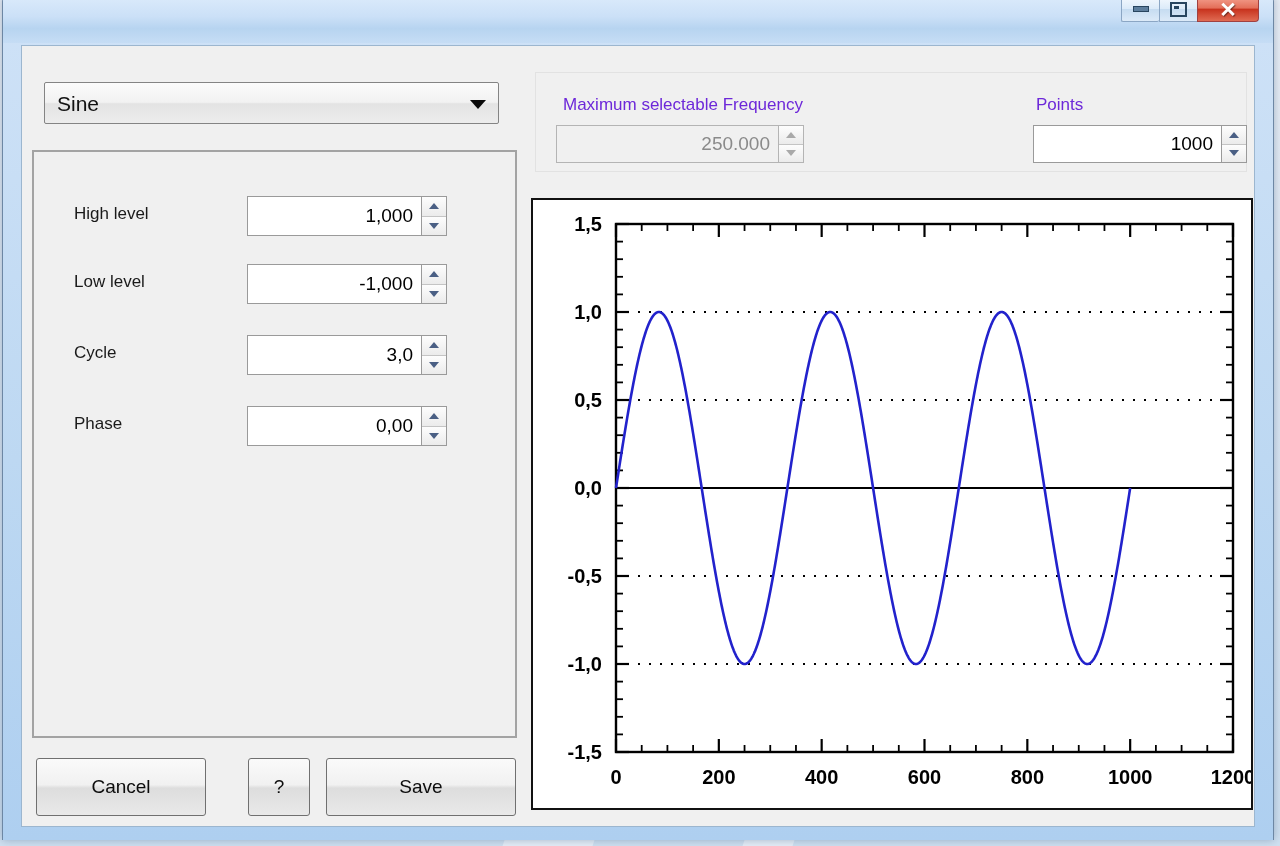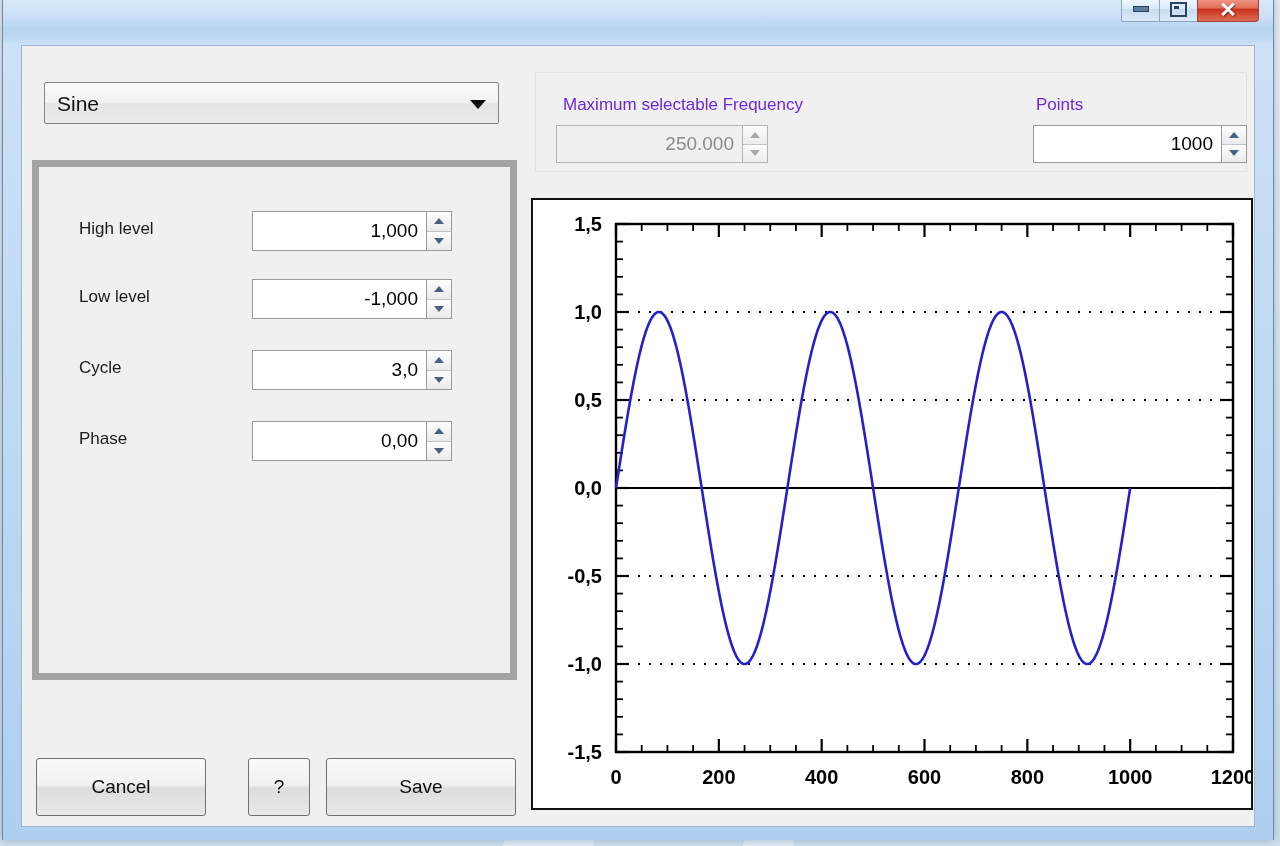--- a/index.html
+++ b/index.html
@@ -150,24 +150,24 @@
     position: absolute;
     right: 12px; top: 17px;
     width: 0; height: 0;
     border-left: 8px solid transparent;
     border-right: 8px solid transparent;
     border-top: 9px solid #0a0a0a;
   }
 
   #params-group {
     position: absolute;
-    left: 10px; top: 114px;
+    left: 10px; top: 104px;
     width: 485px;
-    height: 520px;
-    border: 7px solid #a3a3a3;
+    height: 588px;
+    border: 2px solid #a3a3a3;
     background: #f0f0f0;
     box-sizing: border-box;
   }
 
   .param-row {
     position: absolute;
     left: 0;
     width: 100%;
     height: 40px;
   }
@@ -282,21 +282,21 @@
     position: absolute;
     font-size: 17px;
     color: #6d28d9;
   }
   #freq-label  { left: 27px; top: 22px; }
   #points-label{ left: 500px; top: 22px; }
 
   #freq-spin {
     position: absolute;
     left: 20px; top: 52px;
-    width: 212px; height: 38px;
+    width: 248px; height: 38px;
     display: flex;
   }
   #points-spin {
     position: absolute;
     left: 497px; top: 52px;
     width: 214px; height: 38px;
     display: flex;
   }
 
   

